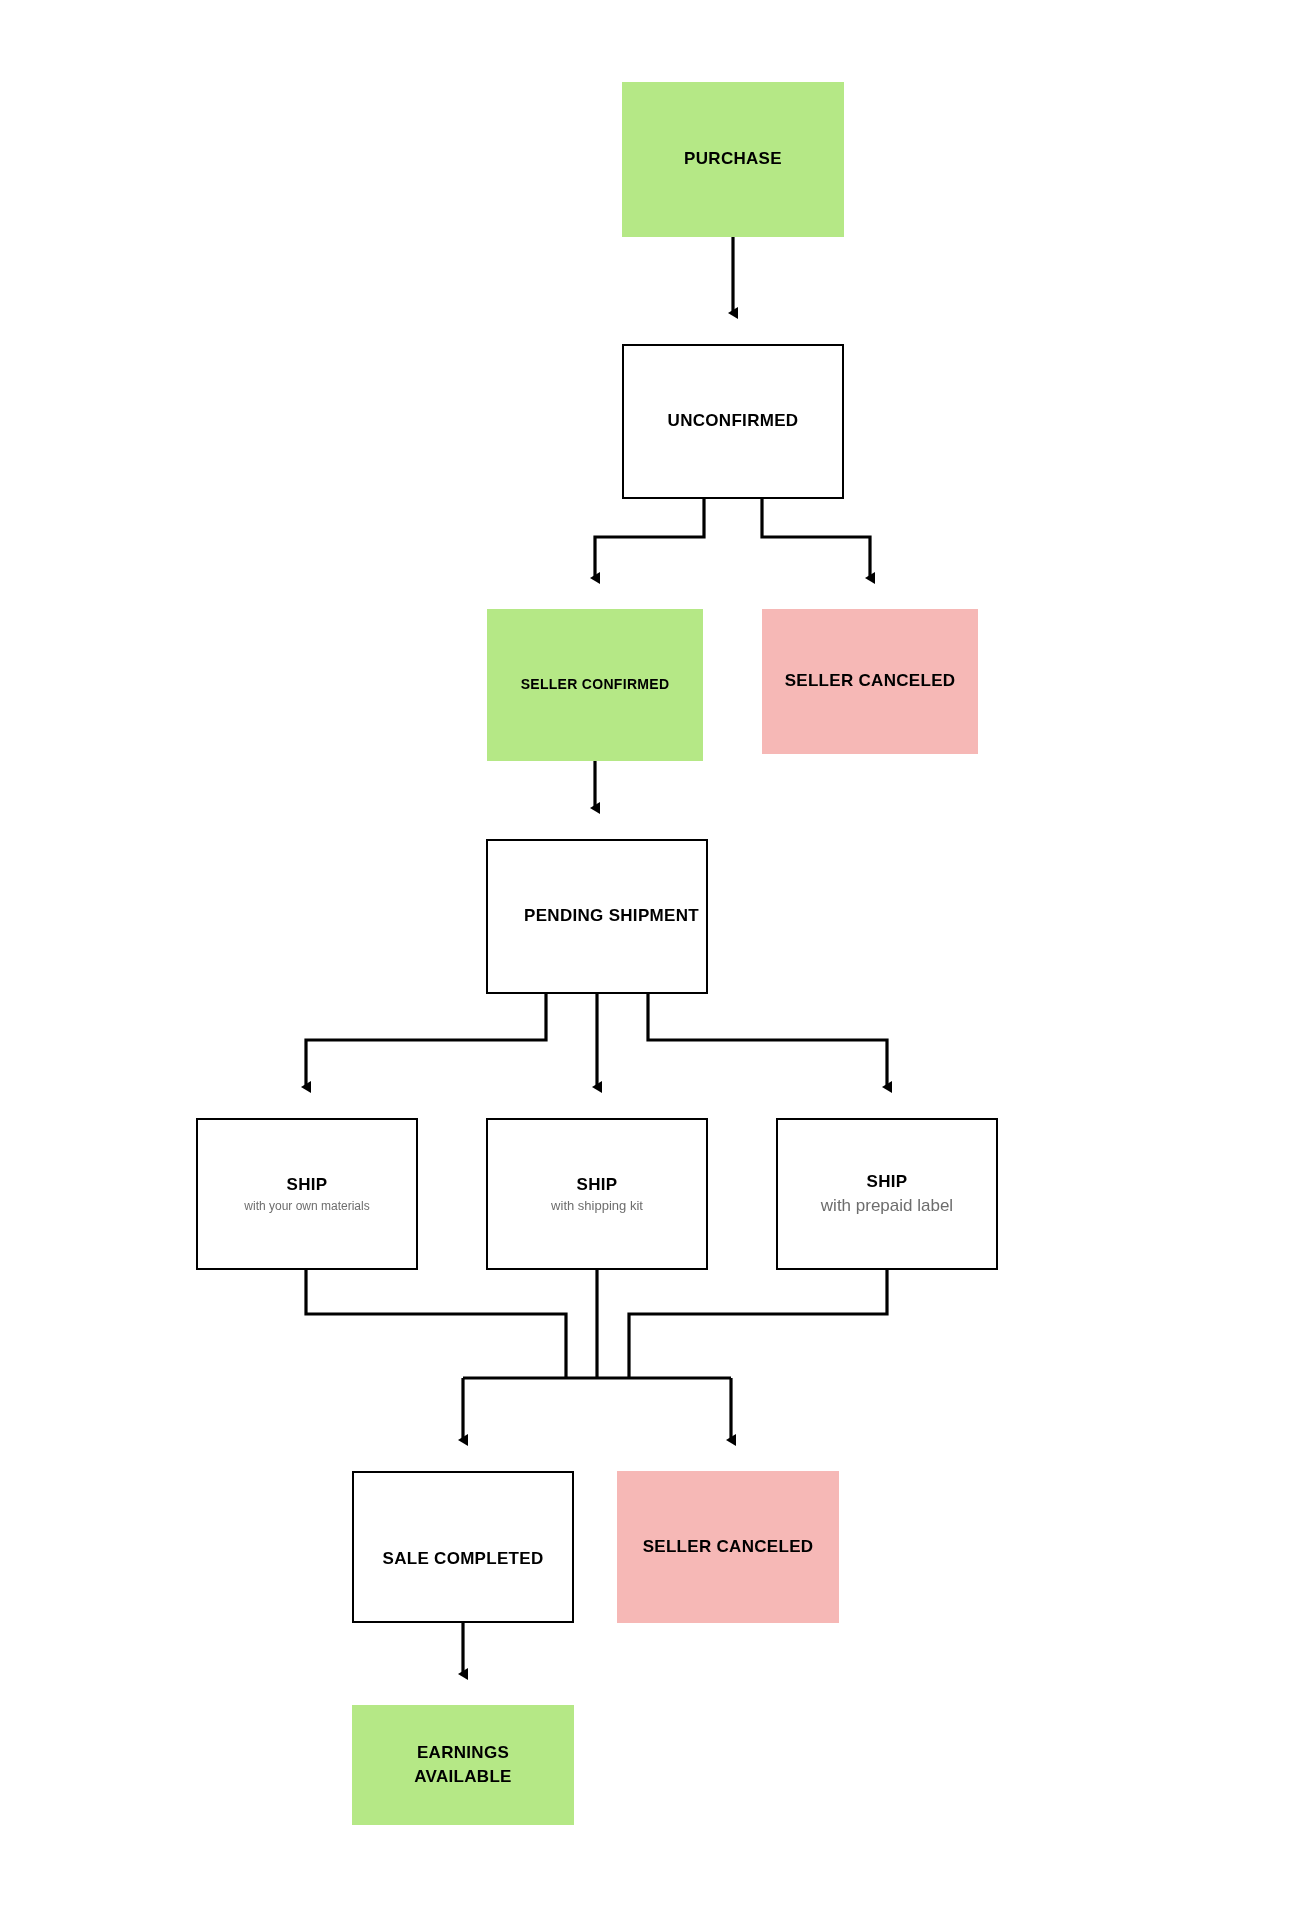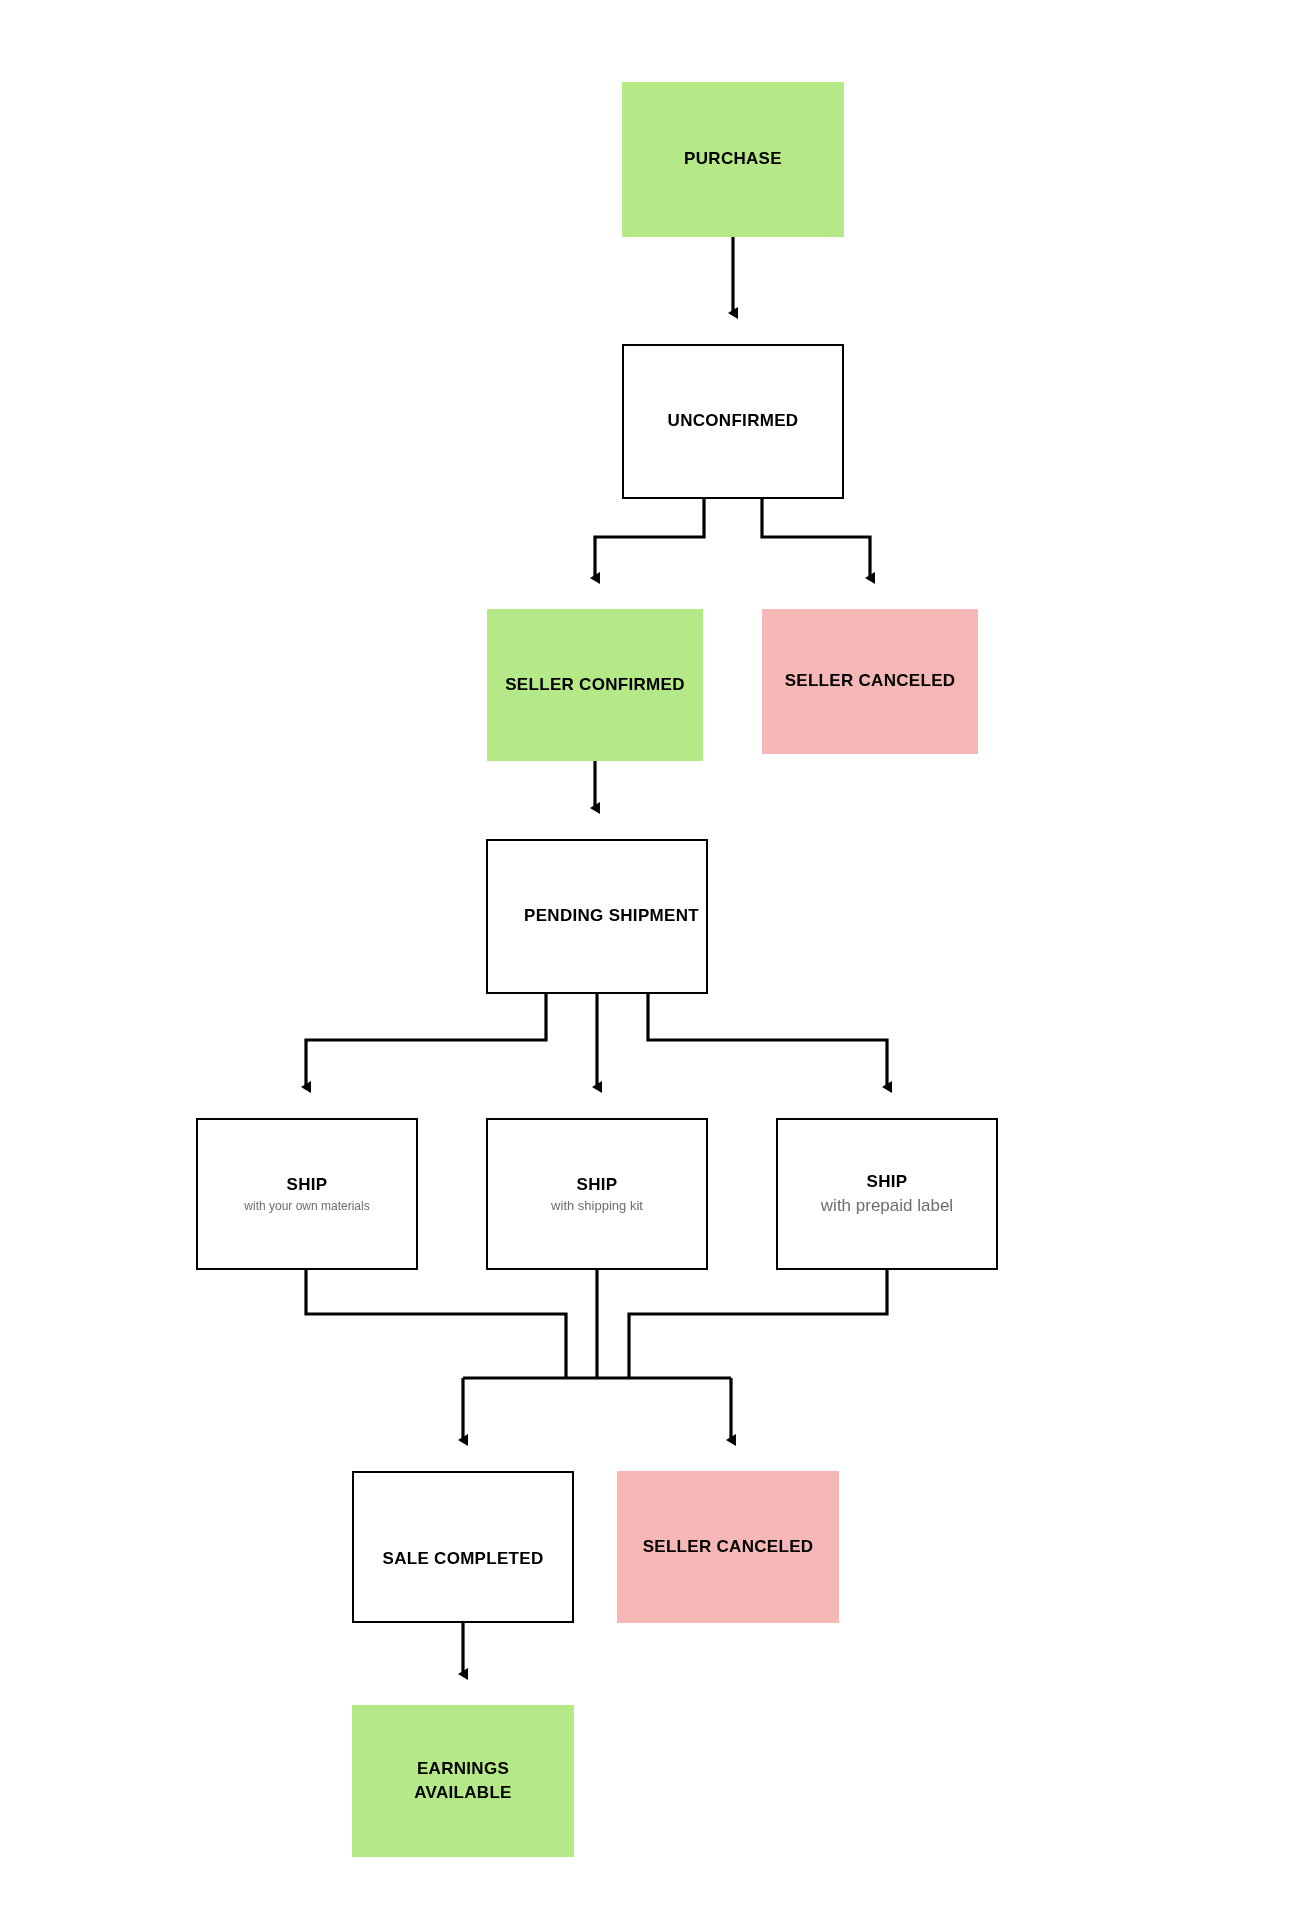--- a/index.html
+++ b/index.html
@@ -101,21 +101,21 @@
     </g>
   </svg>
 
 <div class="node filled" style="left: 622px; top: 82px; width: 222px; height: 155px; background: rgb(181, 232, 134);">
       <div class="title" style="font-size: 17px; max-width: 188px;">PURCHASE</div>
     </div>
     <div class="node outlined" style="left: 622px; top: 344px; width: 222px; height: 155px; background: rgb(255, 255, 255);">
       <div class="title" style="font-size: 17px; max-width: 188px;">UNCONFIRMED</div>
     </div>
     <div class="node filled" style="left: 487px; top: 609px; width: 216px; height: 152px; background: rgb(181, 232, 134);">
-      <div class="title" style="font-size: 17px; max-width: 182px;">SELLER CONFIRMED</div>
+      <div class="title" style="font-size: 14px; max-width: 182px;">SELLER CONFIRMED</div>
     </div>
     <div class="node filled" style="left: 762px; top: 609px; width: 216px; height: 145px; background: rgb(246, 184, 182);">
       <div class="title" style="font-size: 17px; max-width: 182px;">SELLER CANCELED</div>
     </div>
     <div class="node outlined" style="left: 486px; top: 839px; width: 222px; height: 155px; background: rgb(255, 255, 255); padding-left: 29px;">
       <div class="title" style="font-size: 17px; max-width: 188px;">PENDING SHIPMENT</div>
     </div>
     <div class="node outlined" style="left: 196px; top: 1118px; width: 222px; height: 152px; background: rgb(255, 255, 255);">
       <div class="title" style="font-size: 17px; max-width: 188px;">SHIP</div>
       <div class="sub" style="font-size: 12px; max-width: 174px;">with your own materials</div>
@@ -127,16 +127,16 @@
     <div class="node outlined" style="left: 776px; top: 1118px; width: 222px; height: 152px; background: rgb(255, 255, 255);">
       <div class="title" style="font-size: 17px; max-width: 188px;">SHIP</div>
       <div class="sub" style="font-size: 17px; max-width: 174px;">with prepaid label</div>
     </div>
     <div class="node outlined" style="left: 352px; top: 1471px; width: 222px; height: 152px; background: rgb(255, 255, 255);">
       <div class="title" style="font-size: 17px; max-width: 188px; margin-top: 24px;">SALE COMPLETED</div>
     </div>
     <div class="node filled" style="left: 617px; top: 1471px; width: 222px; height: 152px; background: rgb(246, 184, 182);">
       <div class="title" style="font-size: 17px; max-width: 188px;">SELLER CANCELED</div>
     </div>
-    <div class="node filled" style="left: 352px; top: 1705px; width: 222px; height: 152px; background: rgb(181, 232, 134);">
+    <div class="node filled" style="left: 352px; top: 1705px; width: 222px; height: 120px; background: rgb(181, 232, 134);">
       <div class="title" style="font-size: 17px; max-width: 188px;">EARNINGS AVAILABLE</div>
     </div>
   </div>
 
 </body></html>

